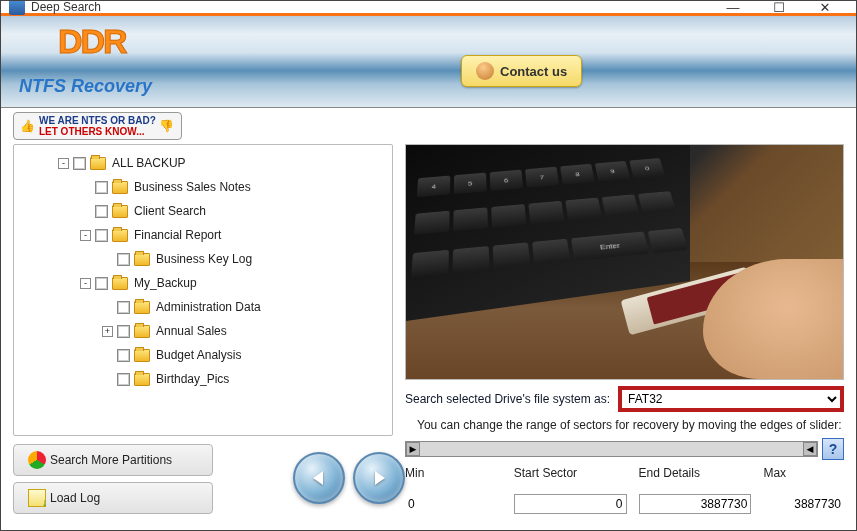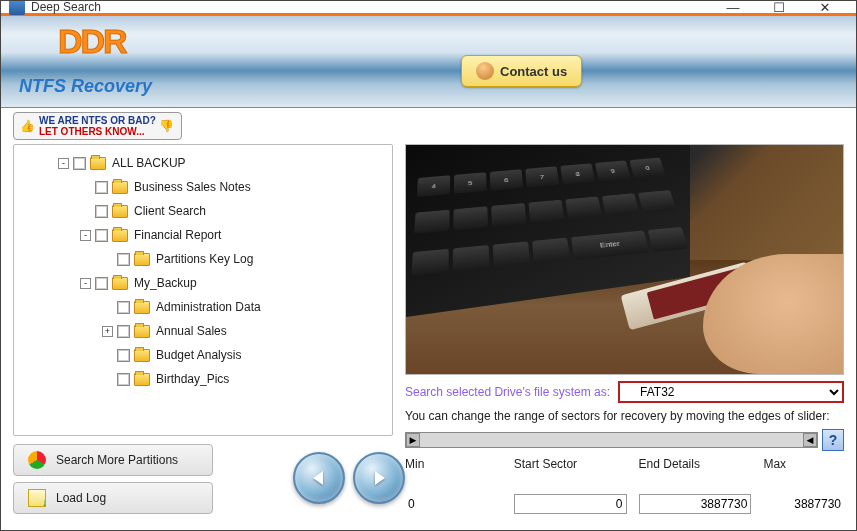--- a/index.html
+++ b/index.html
@@ -42,21 +42,21 @@
 .tree-node { display: flex; align-items: center; height: 24px; white-space: nowrap; }
 .tree-lines { color: #999; font-family: monospace; letter-spacing: -1px; }
 .tree-exp { width: 11px; height: 11px; border: 1px solid #888; background: #fff; display: inline-flex; align-items: center; justify-content: center; font-size: 9px; line-height: 1; margin: 0 4px; cursor: pointer; }
 .tree-cb { width: 13px; height: 13px; border: 1px solid #888; background: #fff; margin-right: 4px; display: inline-block; box-shadow: inset 0 0 0 1px #ccc; }
 .tree-folder { width: 16px; height: 13px; background: linear-gradient(#ffe47a, #f0b828); border: 1px solid #c98a16; border-radius: 1px; margin-right: 6px; position: relative; }
 .tree-folder::before { content:""; position:absolute; top:-3px; left:0; width:7px; height:3px; background:#f0c84a; border:1px solid #c98a16; border-bottom:none; border-radius:1px 1px 0 0; }
 .tree-label { }
 
 
 .left-buttons { display: flex; flex-direction: column; gap: 6px; }
-.flat-btn { width: 200px; height: 32px; background: linear-gradient(#f5f5f5,#e2e2e2); border: 1px solid #b5b5b5; border-radius: 4px; display: flex; align-items: center; gap: 10px; padding: 0 14px; font-size: 12px; color: #222; cursor: pointer; }
+.flat-btn { width: 200px; height: 32px; background: linear-gradient(#f5f5f5,#e2e2e2); border: 1px solid #b5b5b5; border-radius: 4px; display: flex; align-items: center; gap: 4px; padding: 0 14px; font-size: 12px; color: #222; cursor: pointer; }
 .flat-btn .btn-icon { width: 18px; height: 18px; }
 .icon-pie { border-radius: 50%; background: conic-gradient(#e23 0 120deg, #2a2 120deg 240deg, #fa0 240deg 360deg); }
 .icon-log { background: linear-gradient(#fff9d0,#f5e070); border:1px solid #c9a516; position: relative; }
 .icon-log::after { content:"↓"; position:absolute; bottom:-2px; right:-2px; color:#2a9a2a; font-size:10px; font-weight:bold; }
 
 
 .nav-round { position: absolute; bottom: 10px; left: 280px; display: flex; gap: 8px; }
 .round-btn { width: 52px; height: 52px; border-radius: 50%; background: radial-gradient(circle at 35% 30%, #e6f2fa, #7fb3d5 55%, #3a6d9a 100%); border: 2px solid #5a88b0; box-shadow: inset 0 0 6px rgba(255,255,255,0.6), 0 2px 4px rgba(0,0,0,0.3); display: flex; align-items: center; justify-content: center; cursor: pointer; }
 .round-btn svg { filter: drop-shadow(0 1px 1px rgba(0,0,0,0.4)); }
 
@@ -65,34 +65,34 @@
 .preview .laptop-edge { position:absolute; top:0; left:0; width:65%; height:75%; background: linear-gradient(160deg, #0a0a0a, #252525); transform: skewY(-8deg); transform-origin: top left; }
 .preview .keys { position:absolute; top:10px; left:10px; width:60%; height:55%; display:grid; grid-template-columns: repeat(7,1fr); gap:4px; transform: perspective(400px) rotateX(30deg) rotateZ(-6deg); }
 .preview .key { background: linear-gradient(#3a3a3a,#1a1a1a); border-radius: 3px; height: 24px; color:#ccc; font-size:8px; display:flex; align-items:center; justify-content:center; }
 .preview .desk { position:absolute; bottom:0; left:0; right:0; height:50%; background: linear-gradient(180deg, #5a3a1a, #7a5a3a 40%, #6a4528); }
 .preview .usb { position:absolute; bottom:60px; right:90px; width:130px; height:36px; background: linear-gradient(#e8e0d0, #c8b8a0); border-radius: 4px; transform: rotate(-15deg); }
 .preview .usb::after { content:""; position:absolute; top:4px; left:26px; right:4px; bottom:4px; background:#7a2020; border-radius:2px; }
 .preview .hand { position:absolute; bottom:0; right:0; width:140px; height:120px; background: radial-gradient(ellipse at 60% 40%, #e8b890, #c8986a); border-radius: 60% 0 0 40%; }
 
 
 .fs-row { display: flex; align-items: center; gap: 8px; font-size: 12px; }
-.fs-row label { color: #8b5cf6; }
-.fs-row select { flex:1; font-size:12px; padding:1px 16px; background:#fff; border:2px solid #b91c1c; }
-
-
-.slider-text { font-size: 12px; color: #222; }
+.fs-row label { color: #0f172a; }
+.fs-row select { flex:1; font-size:12px; padding:1px 2px; background:#fff; border:4px solid #b91c1c; }
+
+
+.slider-text { font-size: 12px; color: #222; margin-left: 12px; }
 .slider-row { display:flex; align-items:center; gap:4px; }
 .slider-track { flex:1; height:16px; border:1px solid #888; background: #d8d8d8; position:relative; }
 .slider-track .arrow-l, .slider-track .arrow-r { position:absolute; top:0; width:14px; height:100%; background:#c0c0c0; border:1px solid #888; display:flex; align-items:center; justify-content:center; font-size:9px; }
 .slider-track .arrow-l { left:0; }
 .slider-track .arrow-r { right:0; }
 .help-btn { width:22px; height:22px; border:1px solid #3a6dbf; background: linear-gradient(#d5e5fa,#a8c5ea); color:#1a4a9a; font-weight:bold; display:flex; align-items:center; justify-content:center; font-size:14px; cursor:pointer; }
 
 
-.sector-grid { display:grid; grid-template-columns: 1.2fr 1.4fr 1.4fr 1fr; gap: 23px 12px; font-size:12px; }
+.sector-grid { display:grid; grid-template-columns: 1.2fr 1.4fr 1.4fr 1fr; gap: 14px 12px; font-size:12px; }
 .sector-grid .lbl { color:#222; }
 .sector-grid input { width:100%; font-size:12px; padding:2px 3px; border:1px solid #999; background:#fff; }
 .sector-grid .ro { border:none; background:transparent; text-align:right; }
 
 .left-bottom-wrap { position: relative; }
 </style>
 </head>
 <body>
 
 
@@ -164,21 +164,21 @@
             <span class="tree-exp">-</span>
             <span class="tree-cb"></span>
             <span class="tree-folder"></span>
             <span class="tree-label">Financial Report</span>
           </div>
           <div class="tree-node">
             <span class="tree-lines" style="width: 80px; display: inline-block; background: repeating-linear-gradient(to right, transparent 0px, transparent 20px, transparent 20px, transparent 22px);">&nbsp;&nbsp;&nbsp;&nbsp;&nbsp;&nbsp;&nbsp;&nbsp;&nbsp;&nbsp;&nbsp;&nbsp;</span>
             <span style="display: inline-block; width: 19px;"></span>
             <span class="tree-cb"></span>
             <span class="tree-folder"></span>
-            <span class="tree-label">Partitions Key Log</span>
+            <span class="tree-label">Business Key Log</span>
           </div>
           <div class="tree-node">
             <span class="tree-lines" style="width: 58px; display: inline-block; background: repeating-linear-gradient(to right, transparent 0px, transparent 20px, transparent 20px, transparent 22px);">&nbsp;&nbsp;&nbsp;&nbsp;&nbsp;&nbsp;&nbsp;&nbsp;</span>
             <span class="tree-exp">-</span>
             <span class="tree-cb"></span>
             <span class="tree-folder"></span>
             <span class="tree-label">My_Backup</span>
           </div>
           <div class="tree-node">
             <span class="tree-lines" style="width: 80px; display: inline-block; background: repeating-linear-gradient(to right, transparent 0px, transparent 20px, transparent 20px, transparent 22px);">&nbsp;&nbsp;&nbsp;&nbsp;&nbsp;&nbsp;&nbsp;&nbsp;&nbsp;&nbsp;&nbsp;&nbsp;</span>

